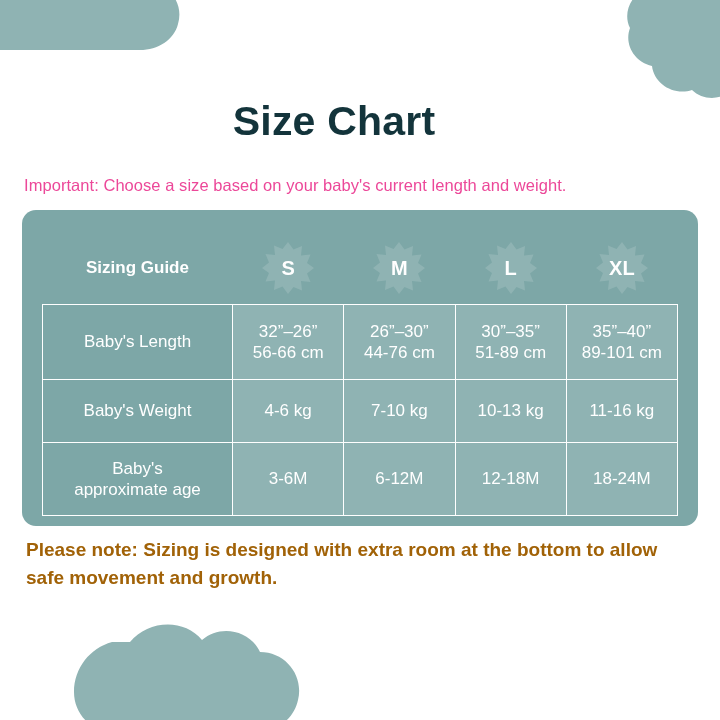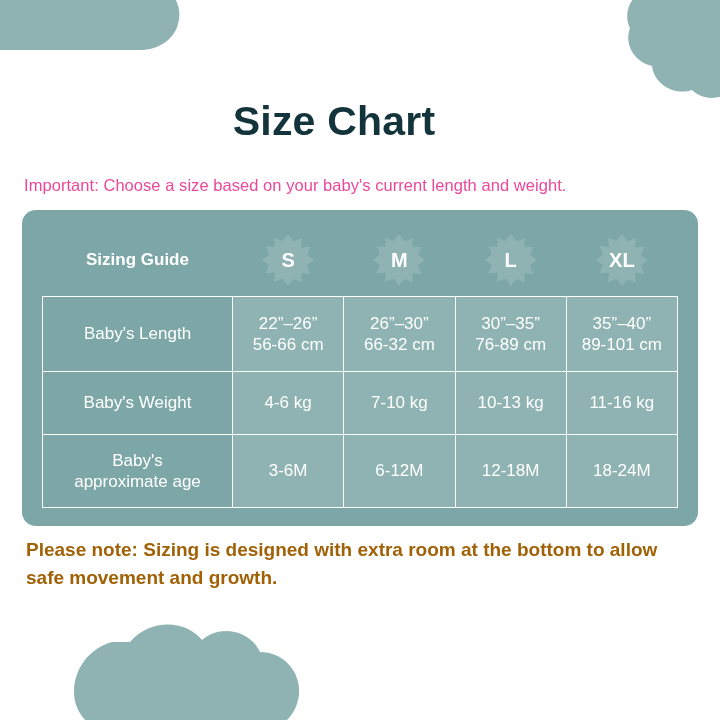--- a/index.html
+++ b/index.html
@@ -61,21 +61,21 @@
   
   .card {
     position: absolute;
     top: 210px;
     left: 22px;
     width: 676px;
     height: 316px;
     background: #7da7a7;
     border-radius: 14px;
     box-sizing: border-box;
-    padding: 14px 20px 20px 20px;
+    padding: 22px 20px 20px 20px;
   }
 
   table.size-table {
     border-collapse: collapse;
     width: 100%;
     table-layout: fixed;
   }
 
   table.size-table td {
     border: 1.6px solid #ffffff;
@@ -225,30 +225,30 @@
                 </svg>
               </span>
               <span class="sz">XL</span>
             </span>
           </td>
         </tr>
 
         <tr class="r1">
           <td class="row-label">Baby's Length</td>
           <td class="cell">
-            <span class="cell-line">22”–26”</span>
+            <span class="cell-line">32”–26”</span>
             <span class="cell-line">56-66 cm</span>
           </td>
           <td class="cell">
             <span class="cell-line">26”–30”</span>
-            <span class="cell-line">66-32 cm</span>
+            <span class="cell-line">44-76 cm</span>
           </td>
           <td class="cell">
             <span class="cell-line">30”–35”</span>
-            <span class="cell-line">76-89 cm</span>
+            <span class="cell-line">51-89 cm</span>
           </td>
           <td class="cell">
             <span class="cell-line">35”–40”</span>
             <span class="cell-line">89-101 cm</span>
           </td>
         </tr>
 
         <tr class="r2">
           <td class="row-label">Baby's Weight</td>
           <td class="cell">4-6 kg</td>

